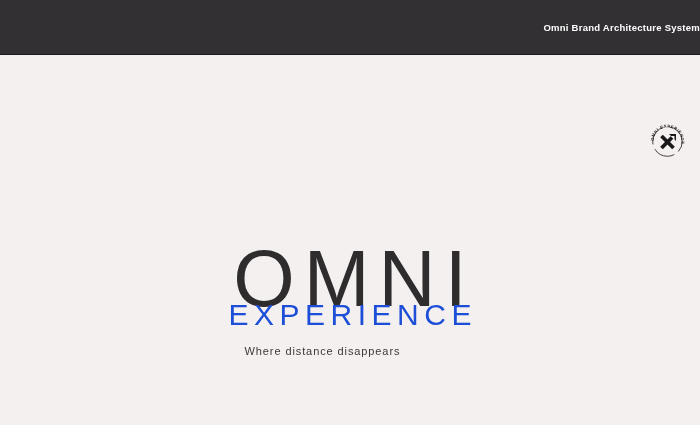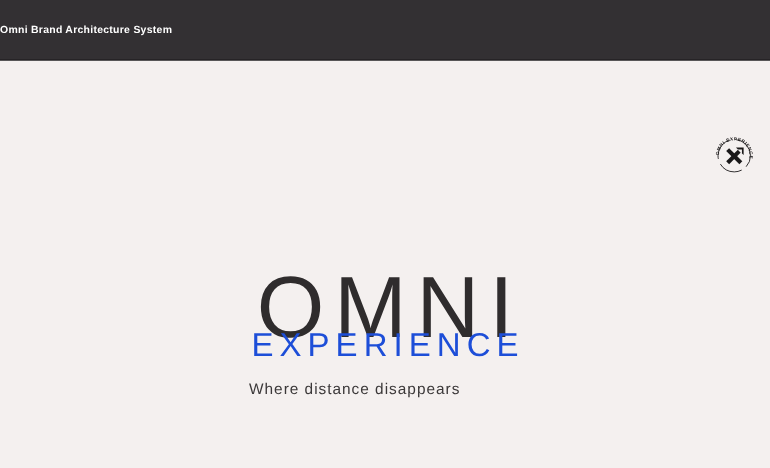--- a/index.html
+++ b/index.html
@@ -28,21 +28,21 @@
     position: absolute;
     left: 0;
     top: 0;
     width: 700px;
     height: 55px;
     background: #333033;
     border-bottom: 1px solid #1e1c1e;
     box-sizing: border-box;
     display: flex;
     align-items: center;
-    justify-content: flex-start;
+    justify-content: flex-end;
   }
   .titlebar-text {
     color: #ffffff;
     font-size: 9.5px;
     font-weight: bold;
     letter-spacing: 0.25px;
     white-space: nowrap;
   }
 
   
@@ -98,21 +98,21 @@
     letter-spacing: 5.5px;
     text-indent: 5.5px;
     line-height: 1;
     white-space: nowrap;
   }
   .tagline {
     position: absolute;
     left: 0;
     top: 290px;
     width: 644px;
-    font-size: 14px;
+    font-size: 11px;
     font-weight: 400;
     color: #3b3839;
     letter-spacing: 0.9px;
     text-indent: 0.9px;
     line-height: 1;
     white-space: nowrap;
   }
 </style>
 </head>
 <body>

